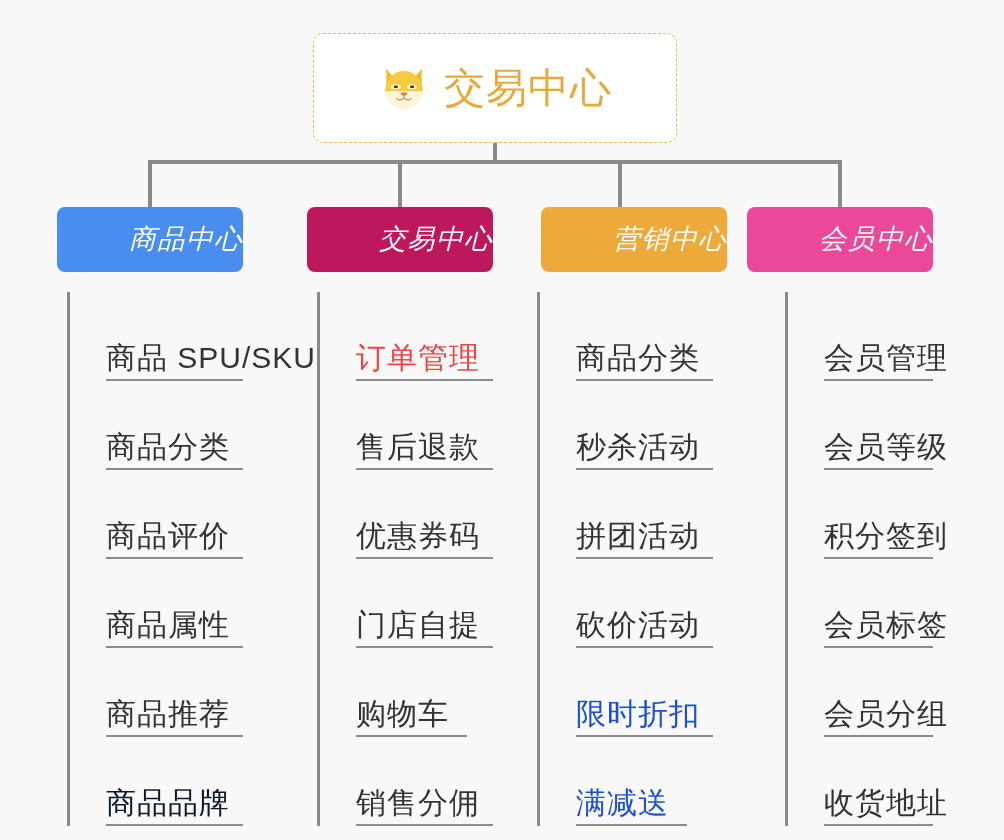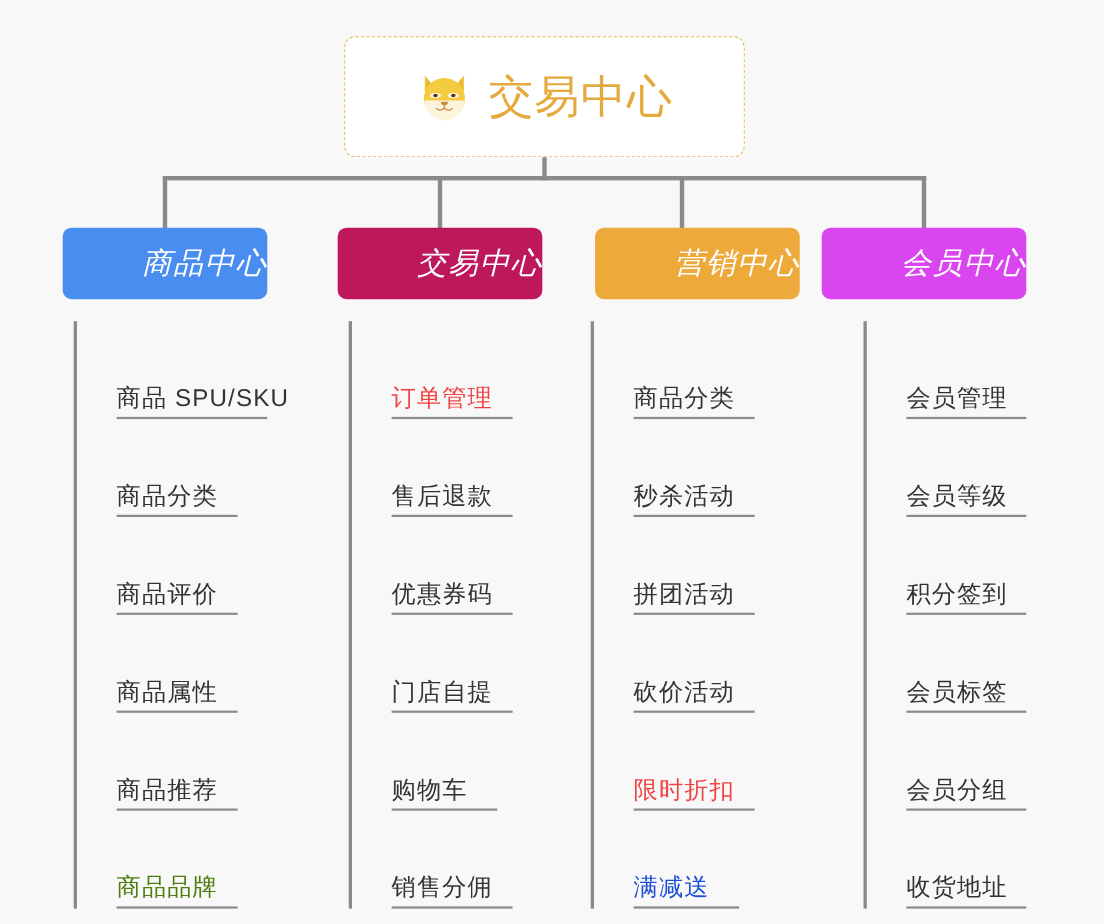--- a/index.html
+++ b/index.html
@@ -85,21 +85,21 @@
     position: relative;
     height: 89px;
     display: flex;
     align-items: flex-end;
   }
 
   .leaf-text {
     display: inline-block;
     margin-left: 36px;
     padding-bottom: 5px;
-    font-size: 22px;
+    font-size: 30px;
     color: #333333;
     letter-spacing: 1px;
     white-space: nowrap;
     line-height: 1.1;
     border-bottom: 2px solid #8a8a8a;
     min-width: 96px;
     text-align: left;
   }
   
   .leaf-text::after {
@@ -156,21 +156,21 @@
       <div class="leaf-item">
           <span class="leaf-text" style="border-bottom-color: rgb(138, 138, 138); color: rgb(51, 51, 51);">商品评价</span>
         </div>
       <div class="leaf-item">
           <span class="leaf-text" style="border-bottom-color: rgb(138, 138, 138); color: rgb(51, 51, 51);">商品属性</span>
         </div>
       <div class="leaf-item">
           <span class="leaf-text" style="border-bottom-color: rgb(138, 138, 138); color: rgb(51, 51, 51);">商品推荐</span>
         </div>
       <div class="leaf-item">
-          <span class="leaf-text" style="border-bottom-color: rgb(138, 138, 138); color: #4d7c0f;">商品品牌</span>
+          <span class="leaf-text" style="border-bottom-color: rgb(138, 138, 138); color: #0f172a;">商品品牌</span>
         </div>
     </div>
   </div>
 
   <div class="column" style="left:307px;">
     <div class="cat-box" style="background: #be185d;">
       <span>交易中心</span>
     </div>
     <div class="leaf-list" style="border-left-color: rgb(138, 138, 138);">
       <div class="leaf-item">
@@ -205,30 +205,30 @@
       <div class="leaf-item">
           <span class="leaf-text" style="border-bottom-color: rgb(138, 138, 138); color: rgb(51, 51, 51);">秒杀活动</span>
         </div>
       <div class="leaf-item">
           <span class="leaf-text" style="border-bottom-color: rgb(138, 138, 138); color: rgb(51, 51, 51);">拼团活动</span>
         </div>
       <div class="leaf-item">
           <span class="leaf-text" style="border-bottom-color: rgb(138, 138, 138); color: rgb(51, 51, 51);">砍价活动</span>
         </div>
       <div class="leaf-item">
-          <span class="leaf-text" style="border-bottom-color: rgb(138, 138, 138); color: #ef4444;">限时折扣</span>
+          <span class="leaf-text" style="border-bottom-color: rgb(138, 138, 138); color: #1d4ed8;">限时折扣</span>
         </div>
       <div class="leaf-item">
           <span class="leaf-text" style="border-bottom-color: rgb(138, 138, 138); color: #1d4ed8;">满减送</span>
         </div>
     </div>
   </div>
 
   <div class="column" style="left:747px;">
-    <div class="cat-box" style="background: #d946ef;">
+    <div class="cat-box" style="background: #ec4899;">
       <span>会员中心</span>
     </div>
     <div class="leaf-list" style="border-left-color: rgb(138, 138, 138); margin-left: 38px;">
       <div class="leaf-item">
           <span class="leaf-text" style="border-bottom-color: rgb(138, 138, 138); color: rgb(51, 51, 51);">会员管理</span>
         </div>
       <div class="leaf-item">
           <span class="leaf-text" style="border-bottom-color: rgb(138, 138, 138); color: rgb(51, 51, 51);">会员等级</span>
         </div>
       <div class="leaf-item">

